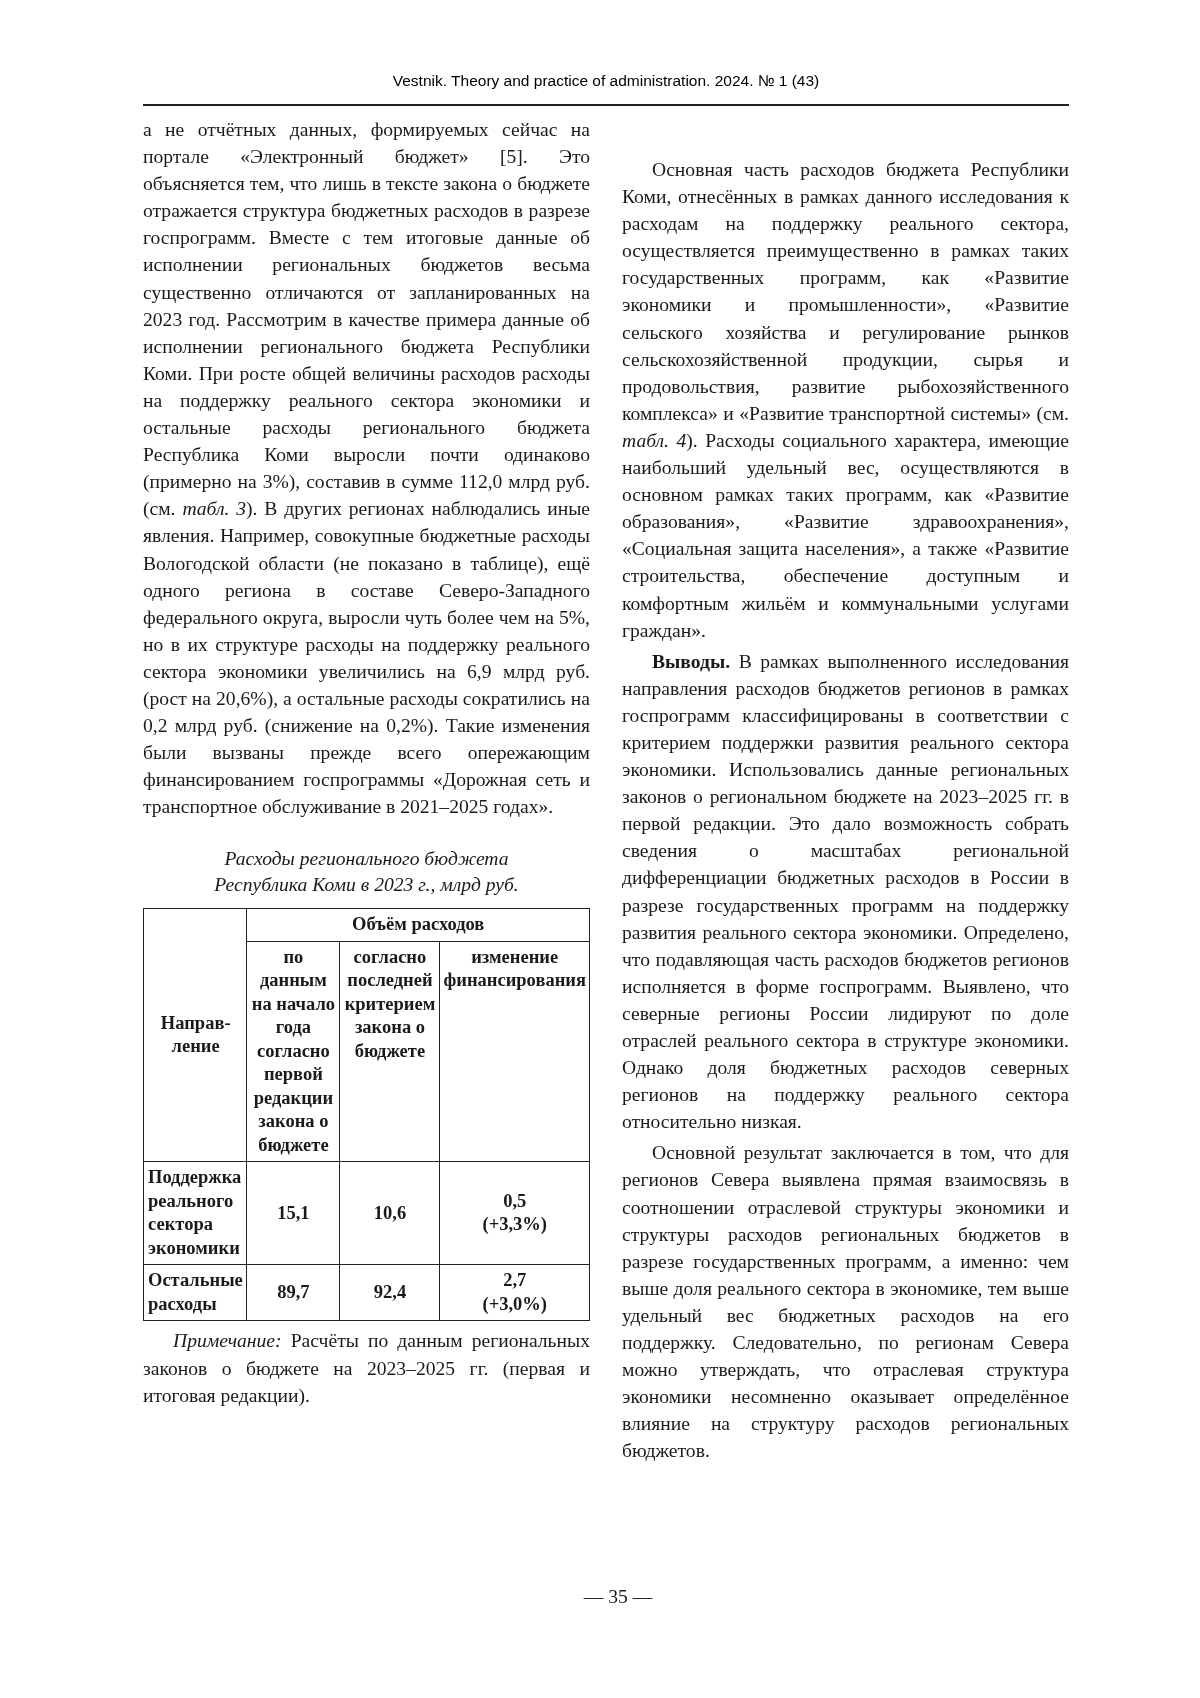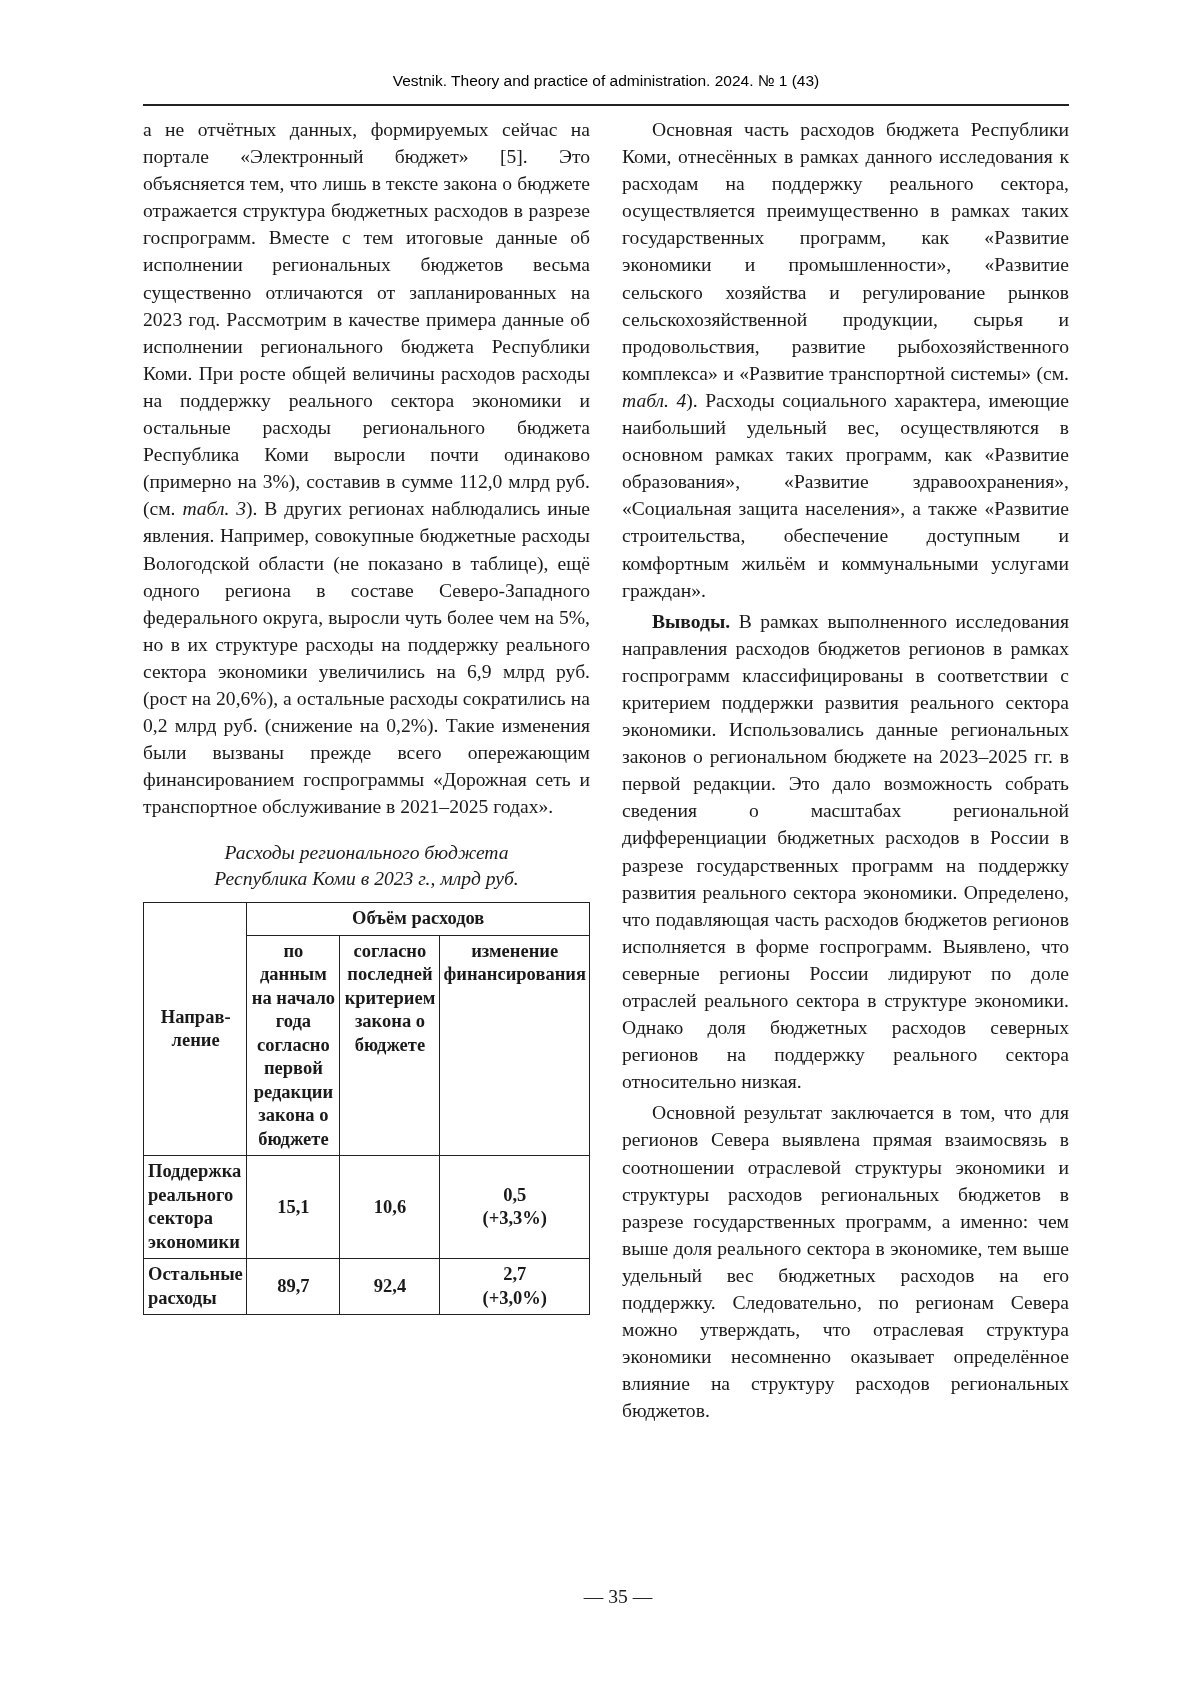--- a/index.html
+++ b/index.html
@@ -7,24 +7,24 @@
   .running-head {
     position: absolute; left: 143px; top: 72px; width: 926px;
     text-align: center; font-family: "Liberation Sans", sans-serif; font-size: 15.5px; color: #000000;
   }
   .head-rule { position: absolute; left: 143px; top: 104px; width: 926px; height: 0; border-top: 2px solid #222; }
   .col { position: absolute; top: 116px; width: 447px;
     font-family: "Liberation Serif", serif; font-size: 19.6px; line-height: 27.1px; text-align: justify; }
   .col-left { left: 143px; }
   .col-right { left: 622px; width: 447px; }
   p { margin: 0; }
-  .indent { text-indent: 30px; }
+  .indent { text-indent: 30px; margin-top: 40px; }
   .gap { margin-top: 4px; }
   .table-label { text-align: right; letter-spacing: 5px; margin-top: 10px; }
-  .table-title { text-align: center; font-style: italic; margin-top: 20px; line-height: 26px; }
+  .table-title { text-align: center; font-style: italic; margin-top: 26px; line-height: 26px; }
   table.t3 { border-collapse: collapse; width: 447px; margin-top: 10px;
     font-family: "Liberation Serif", serif; font-size: 18.5px; line-height: 23.5px; }
   table.t3 td, table.t3 th { border: 1.5px solid #222; font-weight: bold; text-align: center; vertical-align: middle; padding: 4px 3px; }
   table.t3 .c1 { width: 98px; text-align: left; padding-left: 4px; }
   table.t3 .c2 { width: 118px; }
   table.t3 .c3 { width: 104px; }
   table.t3 .c4 { width: 100px; }
   table.t3 .sub { vertical-align: top; }
   .note { text-indent: 30px; margin-top: 6px; }
   .note em { font-style: italic; }
@@ -66,20 +66,21 @@
     </tr>
     <tr>
       <td class="c1">Остальные расходы</td>
       <td>89,7</td>
       <td>92,4</td>
       <td><span>2,7</span><br><span>(+3,0%)</span></td>
     </tr>
   </tbody>
     </table>
 
+  <p class="note"><em>Примечание:</em><span> Расчёты по данным региональных законов о бюджете на 2023–2025 гг. (первая и итоговая редакции).</span></p>
 </div>
 
 <div class="col col-right">
   <p class="indent"><span>Основная часть расходов бюджета Республики Коми, отнесённых в рамках данного исследования к расходам на поддержку реального сектора, осуществляется преимущественно в рамках таких государственных программ, как «Развитие экономики и промышленности», «Развитие сельского хозяйства и регулирование рынков сельскохозяйственной продукции, сырья и продовольствия, развитие рыбохозяйственного комплекса» и «Развитие транспортной системы» (см. </span><em>табл. 4</em><span>). Расходы социального характера, имеющие наибольший удельный вес, осуществляются в основном рамках таких программ, как «Развитие образования», «Развитие здравоохранения», «Социальная защита населения», а также «Развитие строительства, обеспечение доступным и комфортным жильём и коммунальными услугами граждан».</span></p>
   <p class="indent gap"><span class="bold">Выводы.</span><span> В рамках выполненного исследования направления расходов бюджетов регионов в рамках госпрограмм классифицированы в соответствии с критерием поддержки развития реального сектора экономики. Использовались данные региональных законов о региональном бюджете на 2023–2025 гг. в первой редакции. Это дало возможность собрать сведения о масштабах региональной дифференциации бюджетных расходов в России в разрезе государственных программ на поддержку развития реального сектора экономики. Определено, что подавляющая часть расходов бюджетов регионов исполняется в форме госпрограмм. Выявлено, что северные регионы России лидируют по доле отраслей реального сектора в структуре экономики. Однако доля бюджетных расходов северных регионов на поддержку реального сектора относительно низкая.</span></p>
   <p class="indent gap">Основной результат заключается в том, что для регионов Севера выявлена прямая взаимосвязь в соотношении отраслевой структуры экономики и структуры расходов региональных бюджетов в разрезе государственных программ, а именно: чем выше доля реального сектора в экономике, тем выше удельный вес бюджетных расходов на его поддержку. Следовательно, по регионам Севера можно утверждать, что отраслевая структура экономики несомненно оказывает определённое влияние на структуру расходов региональных бюджетов.</p>
 </div>
 
 <div class="page-number">— 35 —</div>
 

